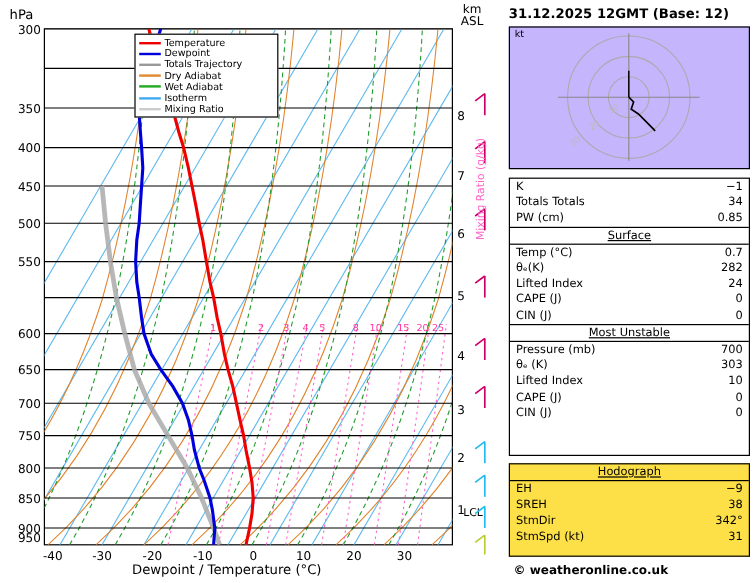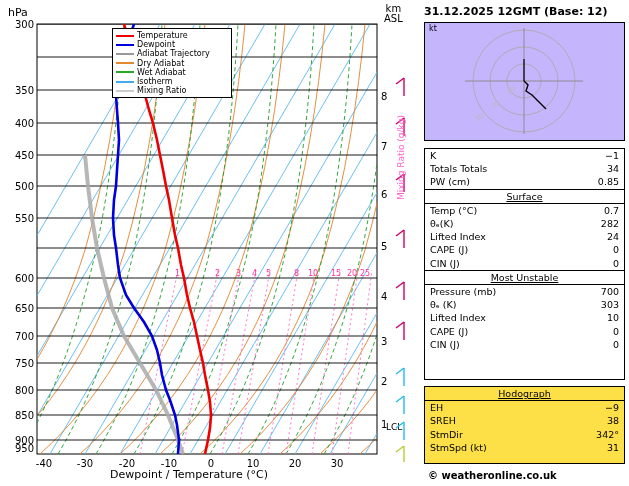--- a/index.html
+++ b/index.html
@@ -217,21 +217,21 @@
       <div class="legrow">
           <span class="legline" style="border-top-color:#ee0000"></span>
           <span class="legtxt">Temperature</span>
         </div>
       <div class="legrow">
           <span class="legline" style="border-top-color:#0000dd"></span>
           <span class="legtxt">Dewpoint</span>
         </div>
       <div class="legrow">
           <span class="legline" style="border-top-color:#999999"></span>
-          <span class="legtxt">Adiabat Trajectory</span>
+          <span class="legtxt">Totals Trajectory</span>
         </div>
       <div class="legrow">
           <span class="legline" style="border-top-color:#e08a30"></span>
           <span class="legtxt">Dry Adiabat</span>
         </div>
       <div class="legrow">
           <span class="legline" style="border-top-color:#22aa22"></span>
           <span class="legtxt">Wet Adiabat</span>
         </div>
       <div class="legrow">

